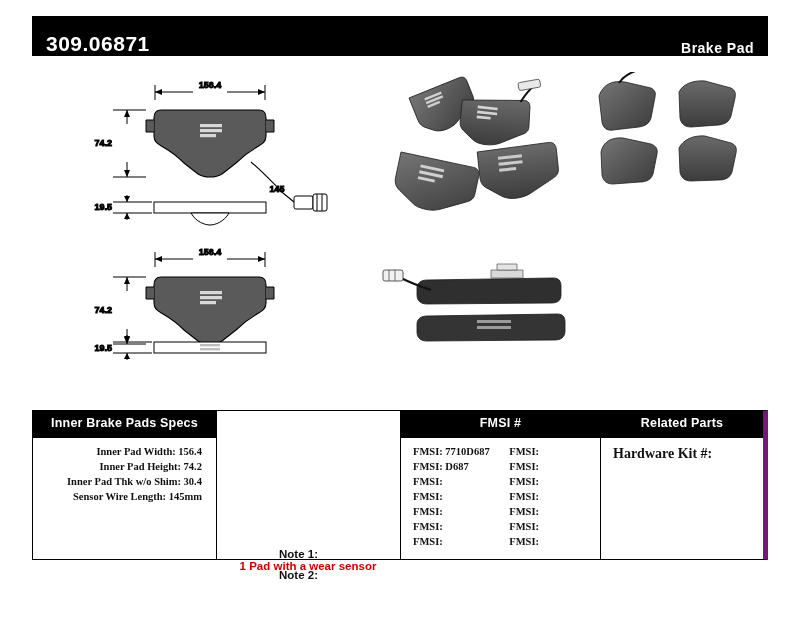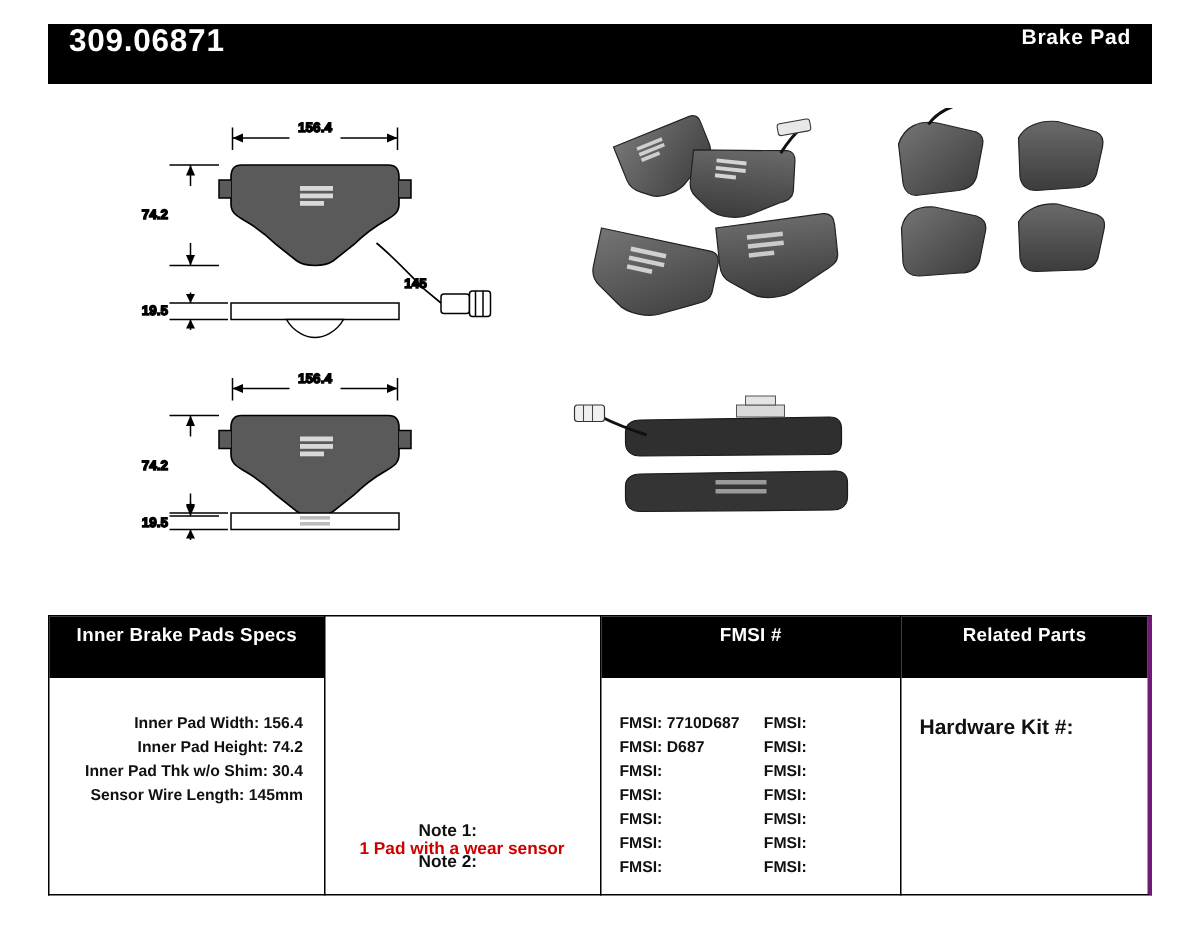--- a/index.html
+++ b/index.html
@@ -11,46 +11,46 @@
     color: #111;
     position: relative;
     overflow: hidden;
   }
   .sheet { position:absolute; left:0; top:0; width:800px; height:619px; }
 
   
   .header {
     position:absolute; left:32px; top:16px; width:736px; height:40px;
     background:#000000; color:#ffffff;
-    display:flex; align-items:flex-start; justify-content:space-between;
+    display:flex; align-items:flex-end; justify-content:space-between;
     padding: 0 14px;
   }
   .header .part-no { font-size:21px; font-weight:bold; letter-spacing:0.5px; }
   .header .prod-type { font-size:14px; font-weight:bold; letter-spacing:0.5px; }
 
   
   .drawings { position:absolute; left:15px; top:62px; width:736px; height:340px; }
 
   svg.line-art { position:absolute; left:0; top:0; }
 
   
   .tables { position:absolute; left:32px; top:410px; width:736px; }
   .tbl-row { display:flex; }
   .tbl-col { border:1px solid #000; border-right:none; }
-  .tbl-col:last-child { border-right:3px solid #701a75; }
+  .tbl-col:last-child { border-right:5px solid #701a75; }
   .col-inner { width:184px; }
   .col-outer { width:184px; }
   .col-fmsi  { width:200px; }
   .col-rel   { width:168px; }
 
   .tbl-head {
     background:#000; color:#fff; font-weight:bold; font-size:12.5px;
-    text-align:center; padding:5px 0 22px 0; letter-spacing:0.2px;
+    text-align:center; padding:5px 0 8px 0; letter-spacing:0.2px;
   }
-  .tbl-body { padding:22px 8px 10px 8px; min-height:116px; }
+  .tbl-body { padding:6px 8px 10px 8px; min-height:116px;font-family:Liberation Serif, serif; }
   .spec-line { font-size:10.5px; font-weight:bold; text-align:right; padding:2px 6px 2px 0; }
   .fmsi-line { display:flex; font-size:10.5px; font-weight:bold; padding:2px 0; }
   .fmsi-left { width:104px; padding-left:4px; }
   .fmsi-right { width:86px; }
   .rel-line { font-size:14px; font-weight:bold; padding:2px 0 2px 4px; }
 
   
   .notes { position:absolute; left:55px; top:548px; width:500px; }
   .note-row { display:flex; align-items:center; height:21px;flex-direction:column; }
   .warn-icon { width:22px; height:19px; margin-right:10px; }

